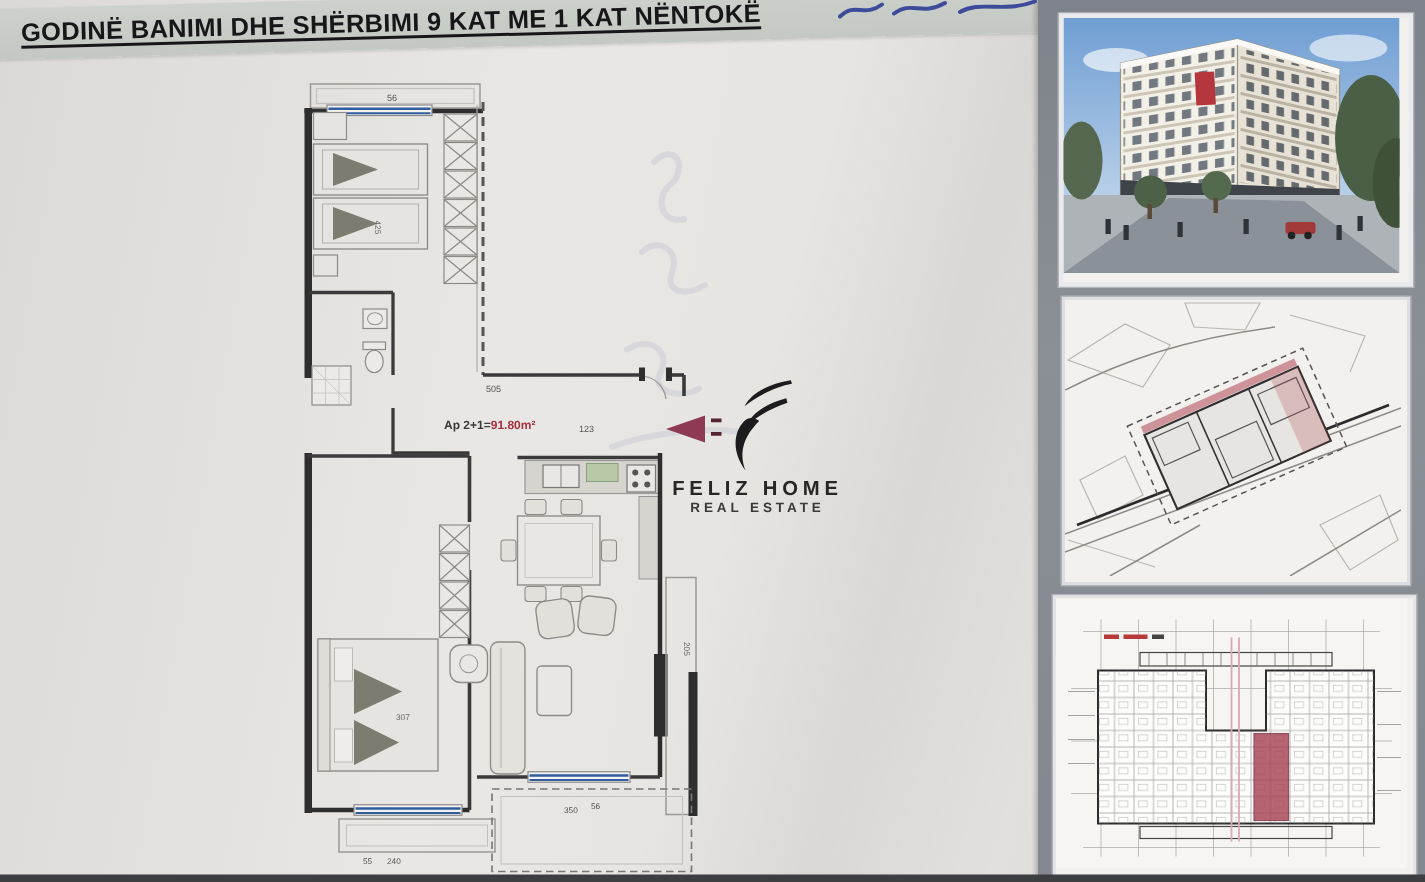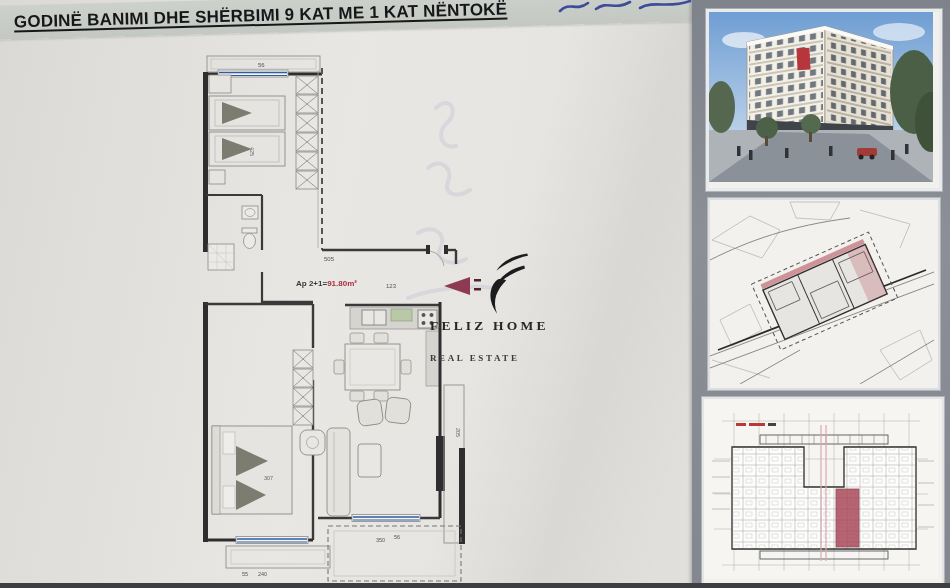--- a/index.html
+++ b/index.html
@@ -14,24 +14,24 @@
     position:absolute;left:-8px;top:6px;width:712px;height:34px;
     background:linear-gradient(180deg,#cdd1cb,#c4c8c2);
     transform:rotate(-1.5deg);transform-origin:left center;
     display:flex;align-items:center;box-shadow:0 1px 2px rgba(0,0,0,0.12);
   }
   .title-band span{
     padding-left:22px;font-size:17px;font-weight:bold;color:#17171a;
     letter-spacing:0.2px;white-space:nowrap;
     text-decoration:underline;text-underline-offset:3px;text-decoration-thickness:1.5px;
   }
-  .logo{position:absolute;left:430px;top:252px;width:150px;text-align:left;font-family:Liberation Serif, serif;}
+  .logo{position:absolute;left:430px;top:252px;width:150px;text-align:center;}
   .logo .mark{margin-left:14px;}
   .logo .lg1{font-size:13.5px;font-weight:bold;letter-spacing:3.2px;color:#262626;margin-top:2px;}
-  .logo .lg2{font-size:9px;font-weight:bold;letter-spacing:2.6px;color:#3a3a3a;margin-top:19px;}
+  .logo .lg2{font-size:9px;font-weight:bold;letter-spacing:2.6px;color:#3a3a3a;margin-top:0;}
   .panel{
     position:absolute;left:692px;top:0;width:258px;height:588px;
     background:linear-gradient(180deg,#7e838b,#8b9097 40%,#83878f);
     box-shadow:-2px 0 3px rgba(0,0,0,0.2);
   }
   .card{position:absolute;background:#f2f1ee;box-shadow:0 0 0 1px rgba(255,255,255,0.35);}
   .card.c1{left:14px;top:9px;width:230px;height:176px;border:3px solid #e9eaec;}
   .card.c2{left:16px;top:198px;width:228px;height:188px;border:2px solid #dddee1;}
   .card.c3{left:10px;top:397px;width:238px;height:184px;border:2px solid #e3e4e6;}
   .bottom-edge{position:absolute;left:0;top:583px;width:950px;height:5px;background:#3c3e42;}

